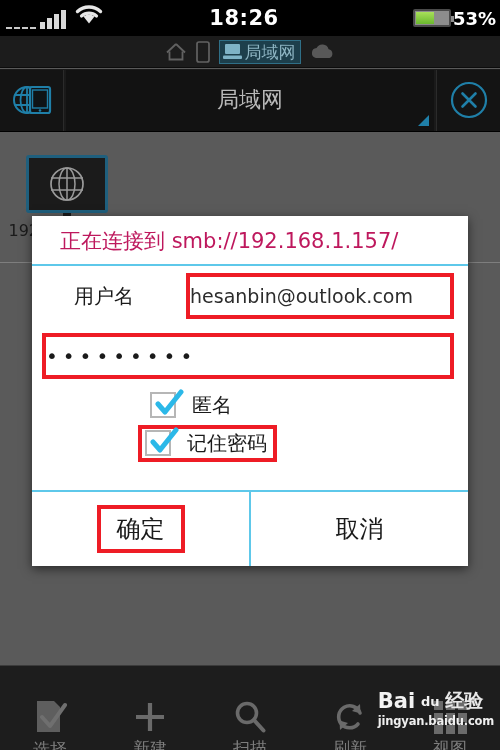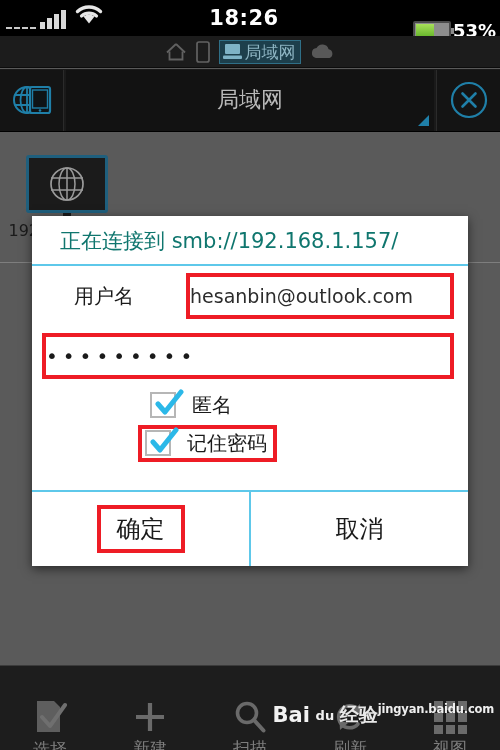--- a/index.html
+++ b/index.html
@@ -33,21 +33,21 @@
   .sig-bars i:nth-child(4) { height: 19px; }
   .wifi-ic { margin-left: 4px; margin-bottom: 0px; }
   #clock {
     position: absolute; left: 0; right: 12px; top: 0;
     height: 36px; line-height: 36px;
     text-align: center; color: #fff;
     font-size: 21px; font-weight: bold;
     letter-spacing: .5px;
   }
   .sb-right {
-    position: absolute; right: 4px; top: 12px; height: 36px;
+    position: absolute; right: 4px; top: 0; height: 36px;
     display: flex; align-items: center; gap: 2px;
   }
   .batt {
     position: relative; width: 38px; height: 18px;
     border: 2px solid #4a4a4a; background: #8d8d8d;
     border-radius: 2px;
   }
   .batt::after {
     content: ""; position: absolute; right: -5px; top: 5px;
     width: 3px; height: 6px; background: #8d8d8d;
@@ -145,21 +145,21 @@
   
   #dialog {
     position: absolute; left: 32px; top: 216px;
     width: 436px; height: 350px;
     background: #fff;
     box-shadow: 0 3px 10px rgba(0,0,0,.55);
   }
   #dlg-title {
     height: 50px; line-height: 50px;
     padding-left: 28px;
-    font-size: 21px; color: #0f766e;
+    font-size: 21px; color: #be185d;
     border-bottom: 2px solid #5ec8ea;
     white-space: nowrap;
   }
   .field-row {
     display: flex; align-items: center;
     height: 60px; padding: 0 14px 0 10px; gap: 44px;
   }
   .field-label {
     width: 100px; text-align: right; padding-right: 8px;
     font-size: 20px; color: #1a1a1a;
@@ -224,21 +224,21 @@
     margin-top: 44px;
   }
   .bb-label { color: #7d7d7d; font-size: 17px; }
   .bb-ico { height: 38px; display: flex; align-items: center; justify-content: center; }
   .grid-ic { display: grid; grid-template-columns: repeat(3, 9px); gap: 3px; }
   .grid-ic i { display: block; width: 9px; height: 9px; background: #6a6a6a; }
 
   
   #watermark {
     position: absolute; right: 6px; bottom: 22px;
-    display: flex; align-items: flex-start;
+    display: flex; flex-direction: column; align-items: flex-start;
     pointer-events: none;
   }
   .wm-top { display: flex; align-items: center; gap: 2px; }
   .wm-bai {
     color: #f2f2f2; font-size: 21px; font-weight: bold;
     font-family: "DejaVu Sans", sans-serif;
   }
   .wm-paw {
     width: 26px; height: 22px;
     display: flex; align-items: center; justify-content: center;

